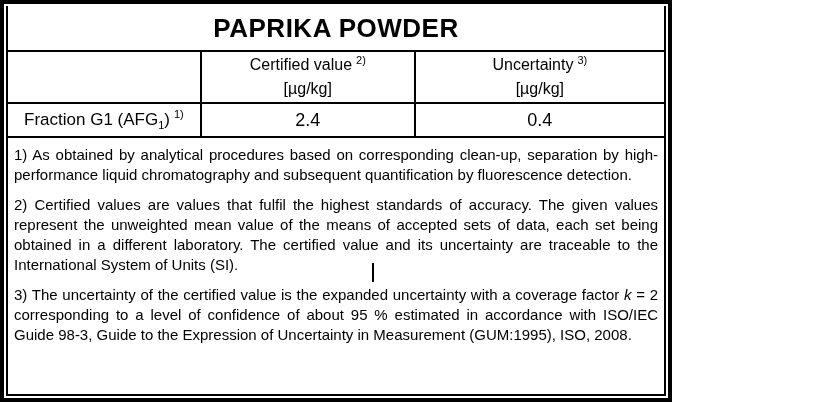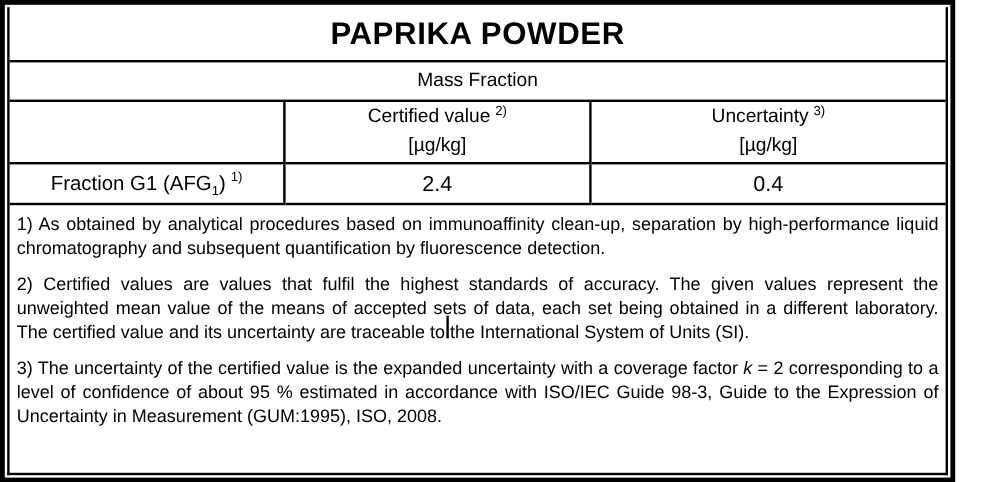--- a/index.html
+++ b/index.html
@@ -4,21 +4,21 @@
 <style>
   * { margin: 0; padding: 0; box-sizing: border-box; }
   html, body { background: #ffffff; }
   body {
     font-family: "Liberation Sans", sans-serif;
     color: #000000;
     width: 838px;
   }
   .page {
     position: relative;
-    width: 796px;
+    width: 672px;
     height: 402px;
     border: 4px solid #000000;
     padding: 2px;
     background: #ffffff;
   }
   .inner {
     width: 100%;
     height: 100%;
     border-left: 2px solid #000000;
     border-right: 2px solid #000000;
@@ -103,23 +103,20 @@
 </head>
 <body>
 
 <div class="page">
   <div class="inner">
 
     <div class="title-row">
       <span>PAPRIKA POWDER</span>
     </div>
 
-    <div class="subtitle-row">
-      <span>Mass Fraction</span>
-    </div>
 
     <table class="cert-table">
       <colgroup>
           <col class="c1">
           <col class="c2">
           <col class="c3">
         </colgroup>
       <tbody>
           <tr class="head">
         <td></td>
@@ -136,20 +133,20 @@
         <td class="analyte">
           <span>Fraction G1 (AFG</span><sub>1</sub><span>)</span><sup class="spaced">1)</sup>
         </td>
         <td class="value">2.4</td>
         <td class="value">0.4</td>
       </tr>
     </tbody>
       </table>
 
     <div class="footnotes">
-      <p><span>1)</span> <span>As obtained by analytical procedures based on immunoaffinity clean-up, separation by high-performance liquid chromatography and subsequent quantification by fluorescence detection.</span></p>
+      <p><span>1)</span> <span>As obtained by analytical procedures based on corresponding clean-up, separation by high-performance liquid chromatography and subsequent quantification by fluorescence detection.</span></p>
       <p><span>2)</span> <span>Certified values are values that fulfil the highest standards of accuracy. The given values represent the unweighted mean value of the means of accepted sets of data, each set being obtained in a different laboratory. The certified value and its uncertainty are traceable to the International System of Units (SI).</span></p>
       <p><span>3)</span> <span>The uncertainty of the certified value is the expanded uncertainty with a coverage factor</span> <i>k</i> <span>= 2 corresponding to a level of confidence of about 95 % estimated in accordance with ISO/IEC Guide 98-3, Guide to the Expression of Uncertainty in Measurement (GUM:1995), ISO, 2008.</span></p>
     </div>
 
   </div>
   <div class="caret"></div>
 </div>
 
 </body></html>

